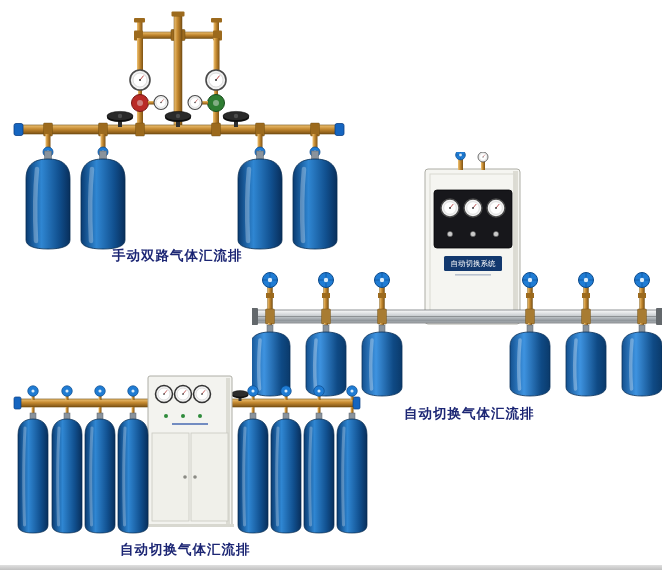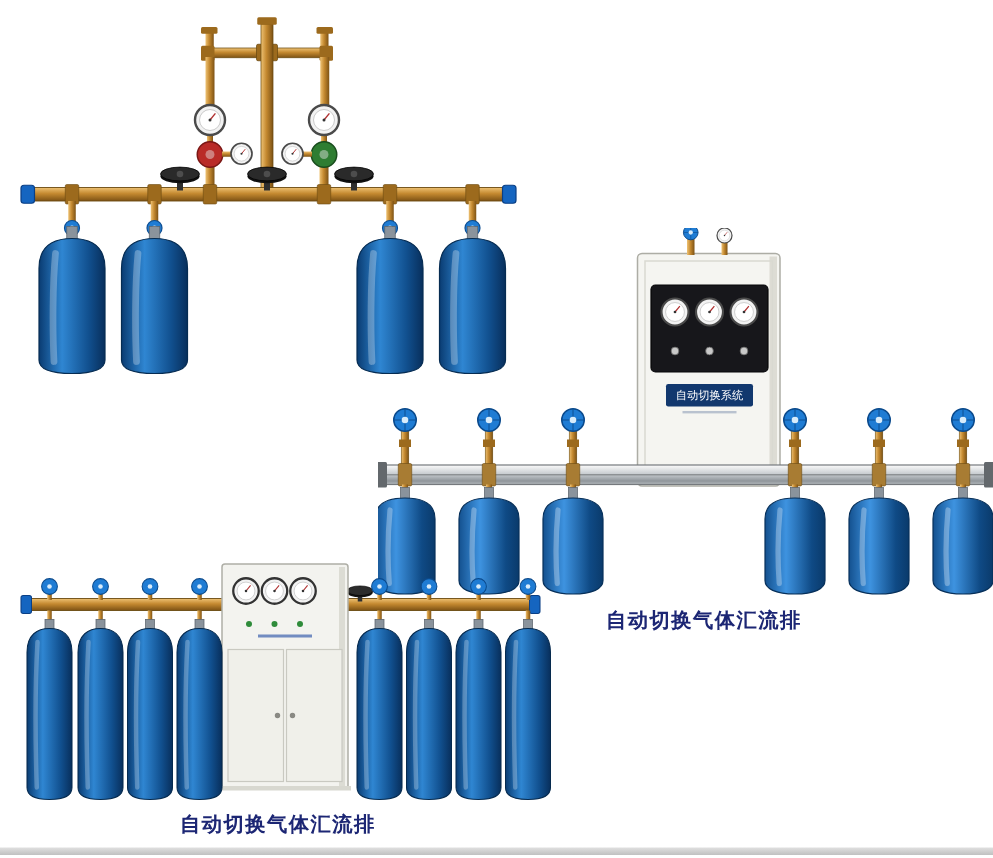--- a/index.html
+++ b/index.html
@@ -149,20 +149,21 @@
         <rect x="-2.5" y="128" width="5" height="15" fill="url(#s1-brass-h)"></rect>
         <circle cx="0" cy="146" r="5" fill="#1f7cd4" stroke="#0c4d92" stroke-width="0.8"></circle>
         <circle cx="0" cy="146" r="1.6" fill="#d9ecfb"></circle>
       </g>
 
       <use href="#s1-cyl" transform="translate(40,153)"></use>
       <use href="#s1-cyl" transform="translate(95,153)"></use>
       <use href="#s1-cyl" transform="translate(252,153)"></use>
       <use href="#s1-cyl" transform="translate(307,153)"></use>
     </svg>
+    <figcaption class="cap-manual">手动双路气体汇流排</figcaption>
   </figure>
 
   <figure class="fig-auto-right">
     <svg width="410" height="246" viewBox="0 0 410 246">
       <defs>
         <linearGradient id="s2-brass-h" x1="0" y1="0" x2="1" y2="0">
           <stop offset="0" stop-color="#eec274"></stop>
             <stop offset="0.45" stop-color="#c48930"></stop>
             <stop offset="1" stop-color="#7d5214"></stop>
         </linearGradient>

